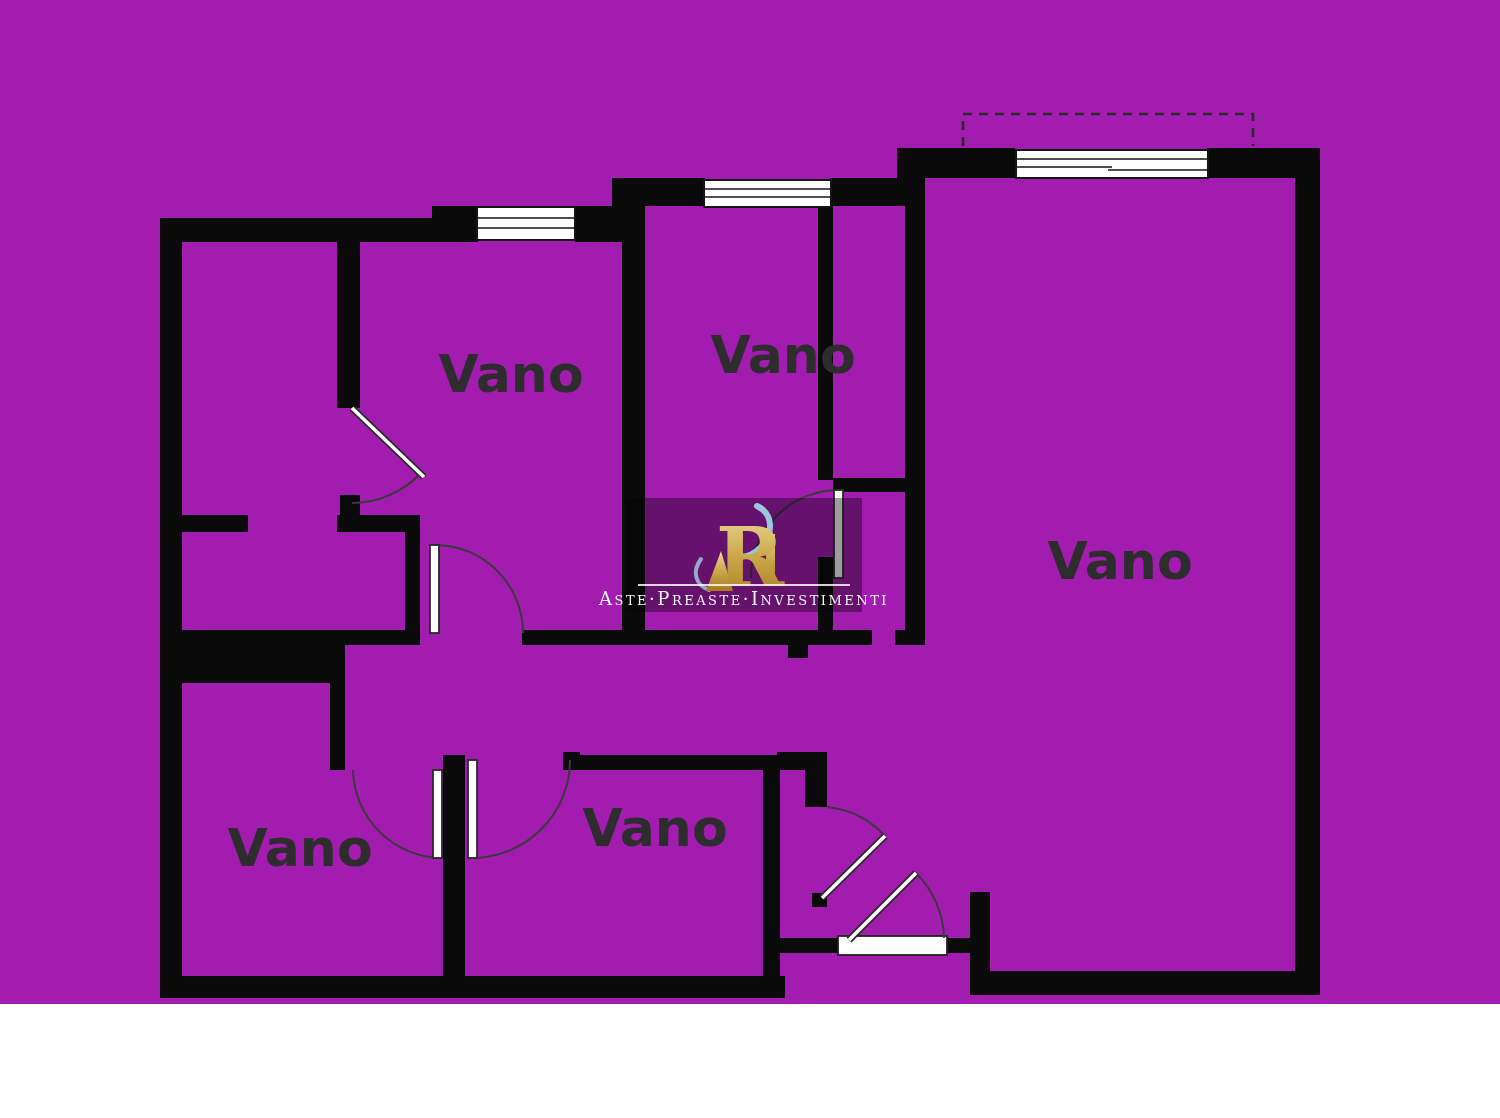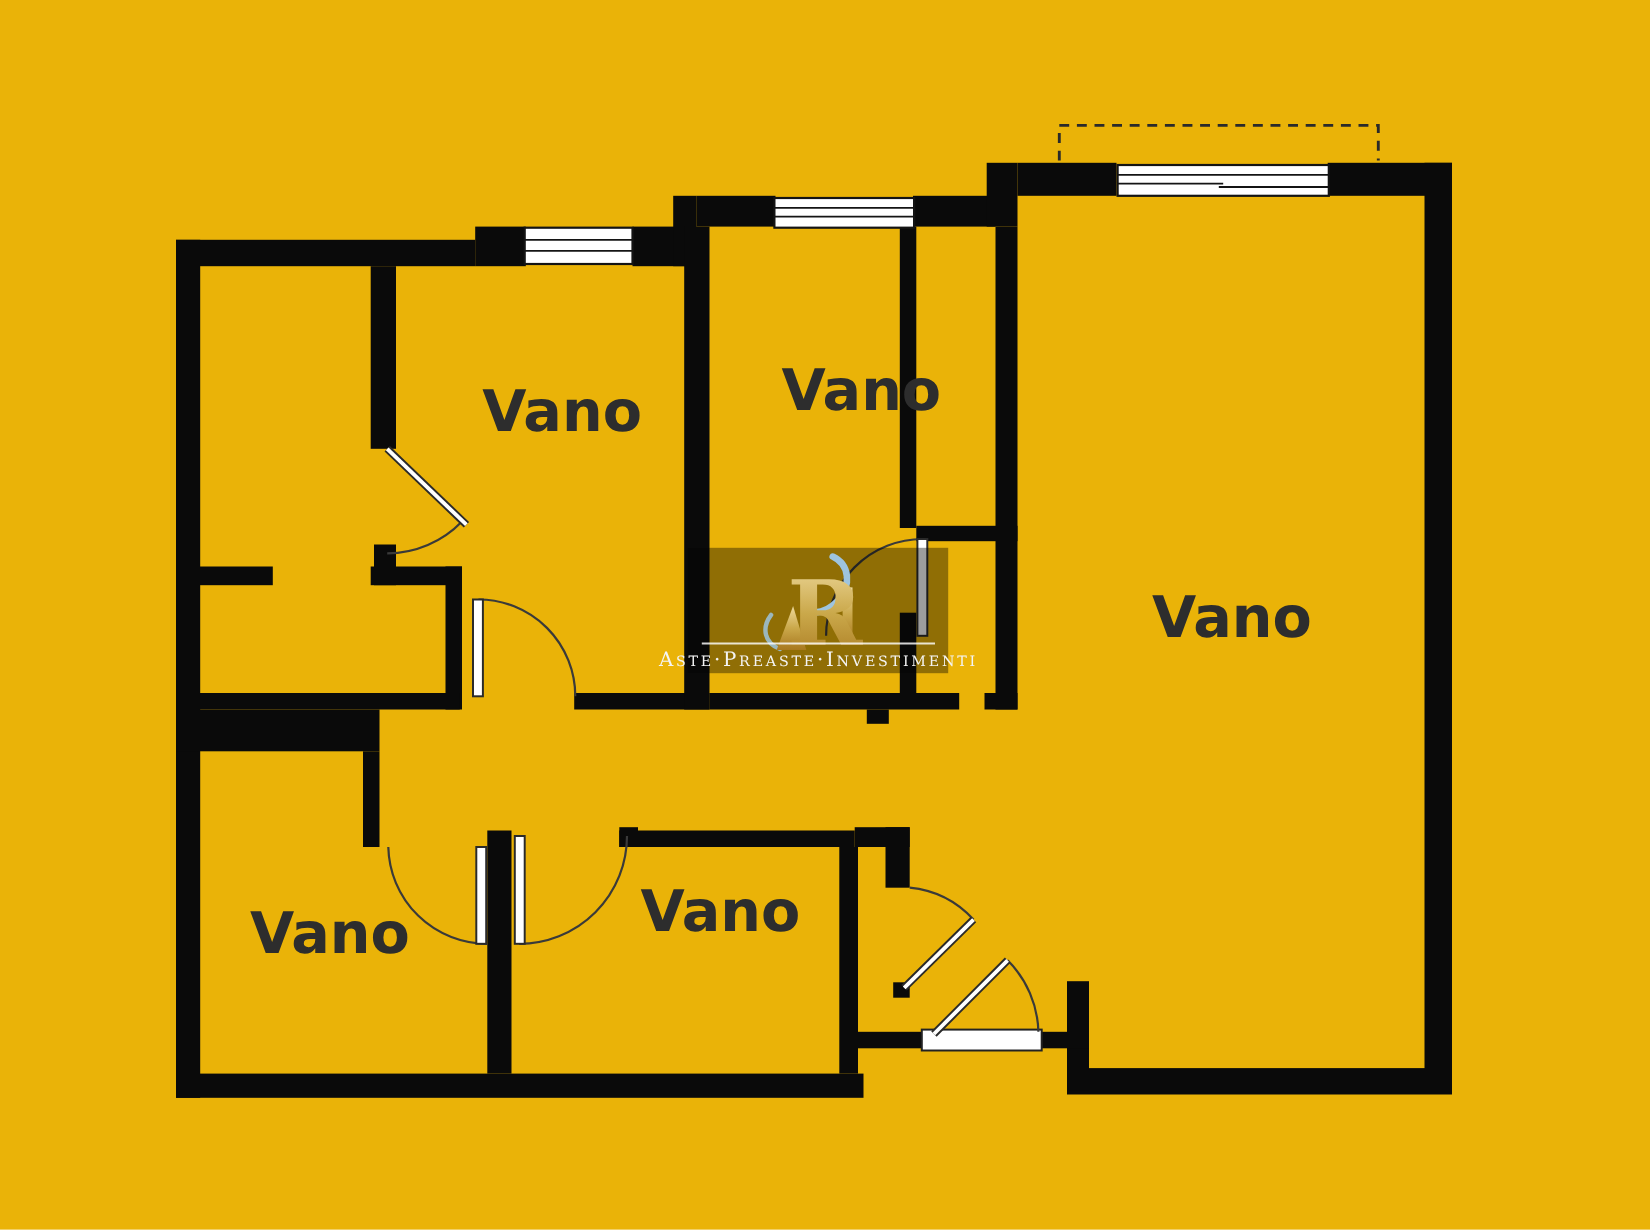--- a/index.html
+++ b/index.html
@@ -1,16 +1,16 @@
 <!DOCTYPE html>
 <html style="--wall-color: #0a0a0a; --label-color: #2d2d2d; --watermark-bg: #989898; --gold-light: #e8d08f; --gold-dark: #b8882f; --swoosh-color: #9ec4de;"><head>
 <meta charset="utf-8">
 <style>
   html,body{margin:0;padding:0;background:#ffffff;}
-  .stage{position:relative;width:1500px;height:1118px;background:#eab308;overflow:hidden;
+  .stage{position:relative;width:1500px;height:1004px;background:#a21caf;overflow:hidden;
          font-family:"DejaVu Sans","Liberation Sans",sans-serif;}
   svg{display:block;}
   .wall{fill:var(--wall-color,#0a0a0a);stroke:none;}
   .win{fill:#ffffff;stroke:#141414;stroke-width:2;}
   .win-line{stroke:#141414;stroke-width:1.6;}
   .door-arc{fill:none;stroke:#3a3a3a;stroke-width:2;}
   .leaf-outer{stroke:#2a2a2a;stroke-width:7;stroke-linecap:butt;}
   .leaf-inner{stroke:#ffffff;stroke-width:3.5;stroke-linecap:butt;}
   .leaf-rect{fill:#ffffff;stroke:#2a2a2a;stroke-width:1.8;}
   .threshold{fill:#ffffff;stroke:#222222;stroke-width:1.8;}

